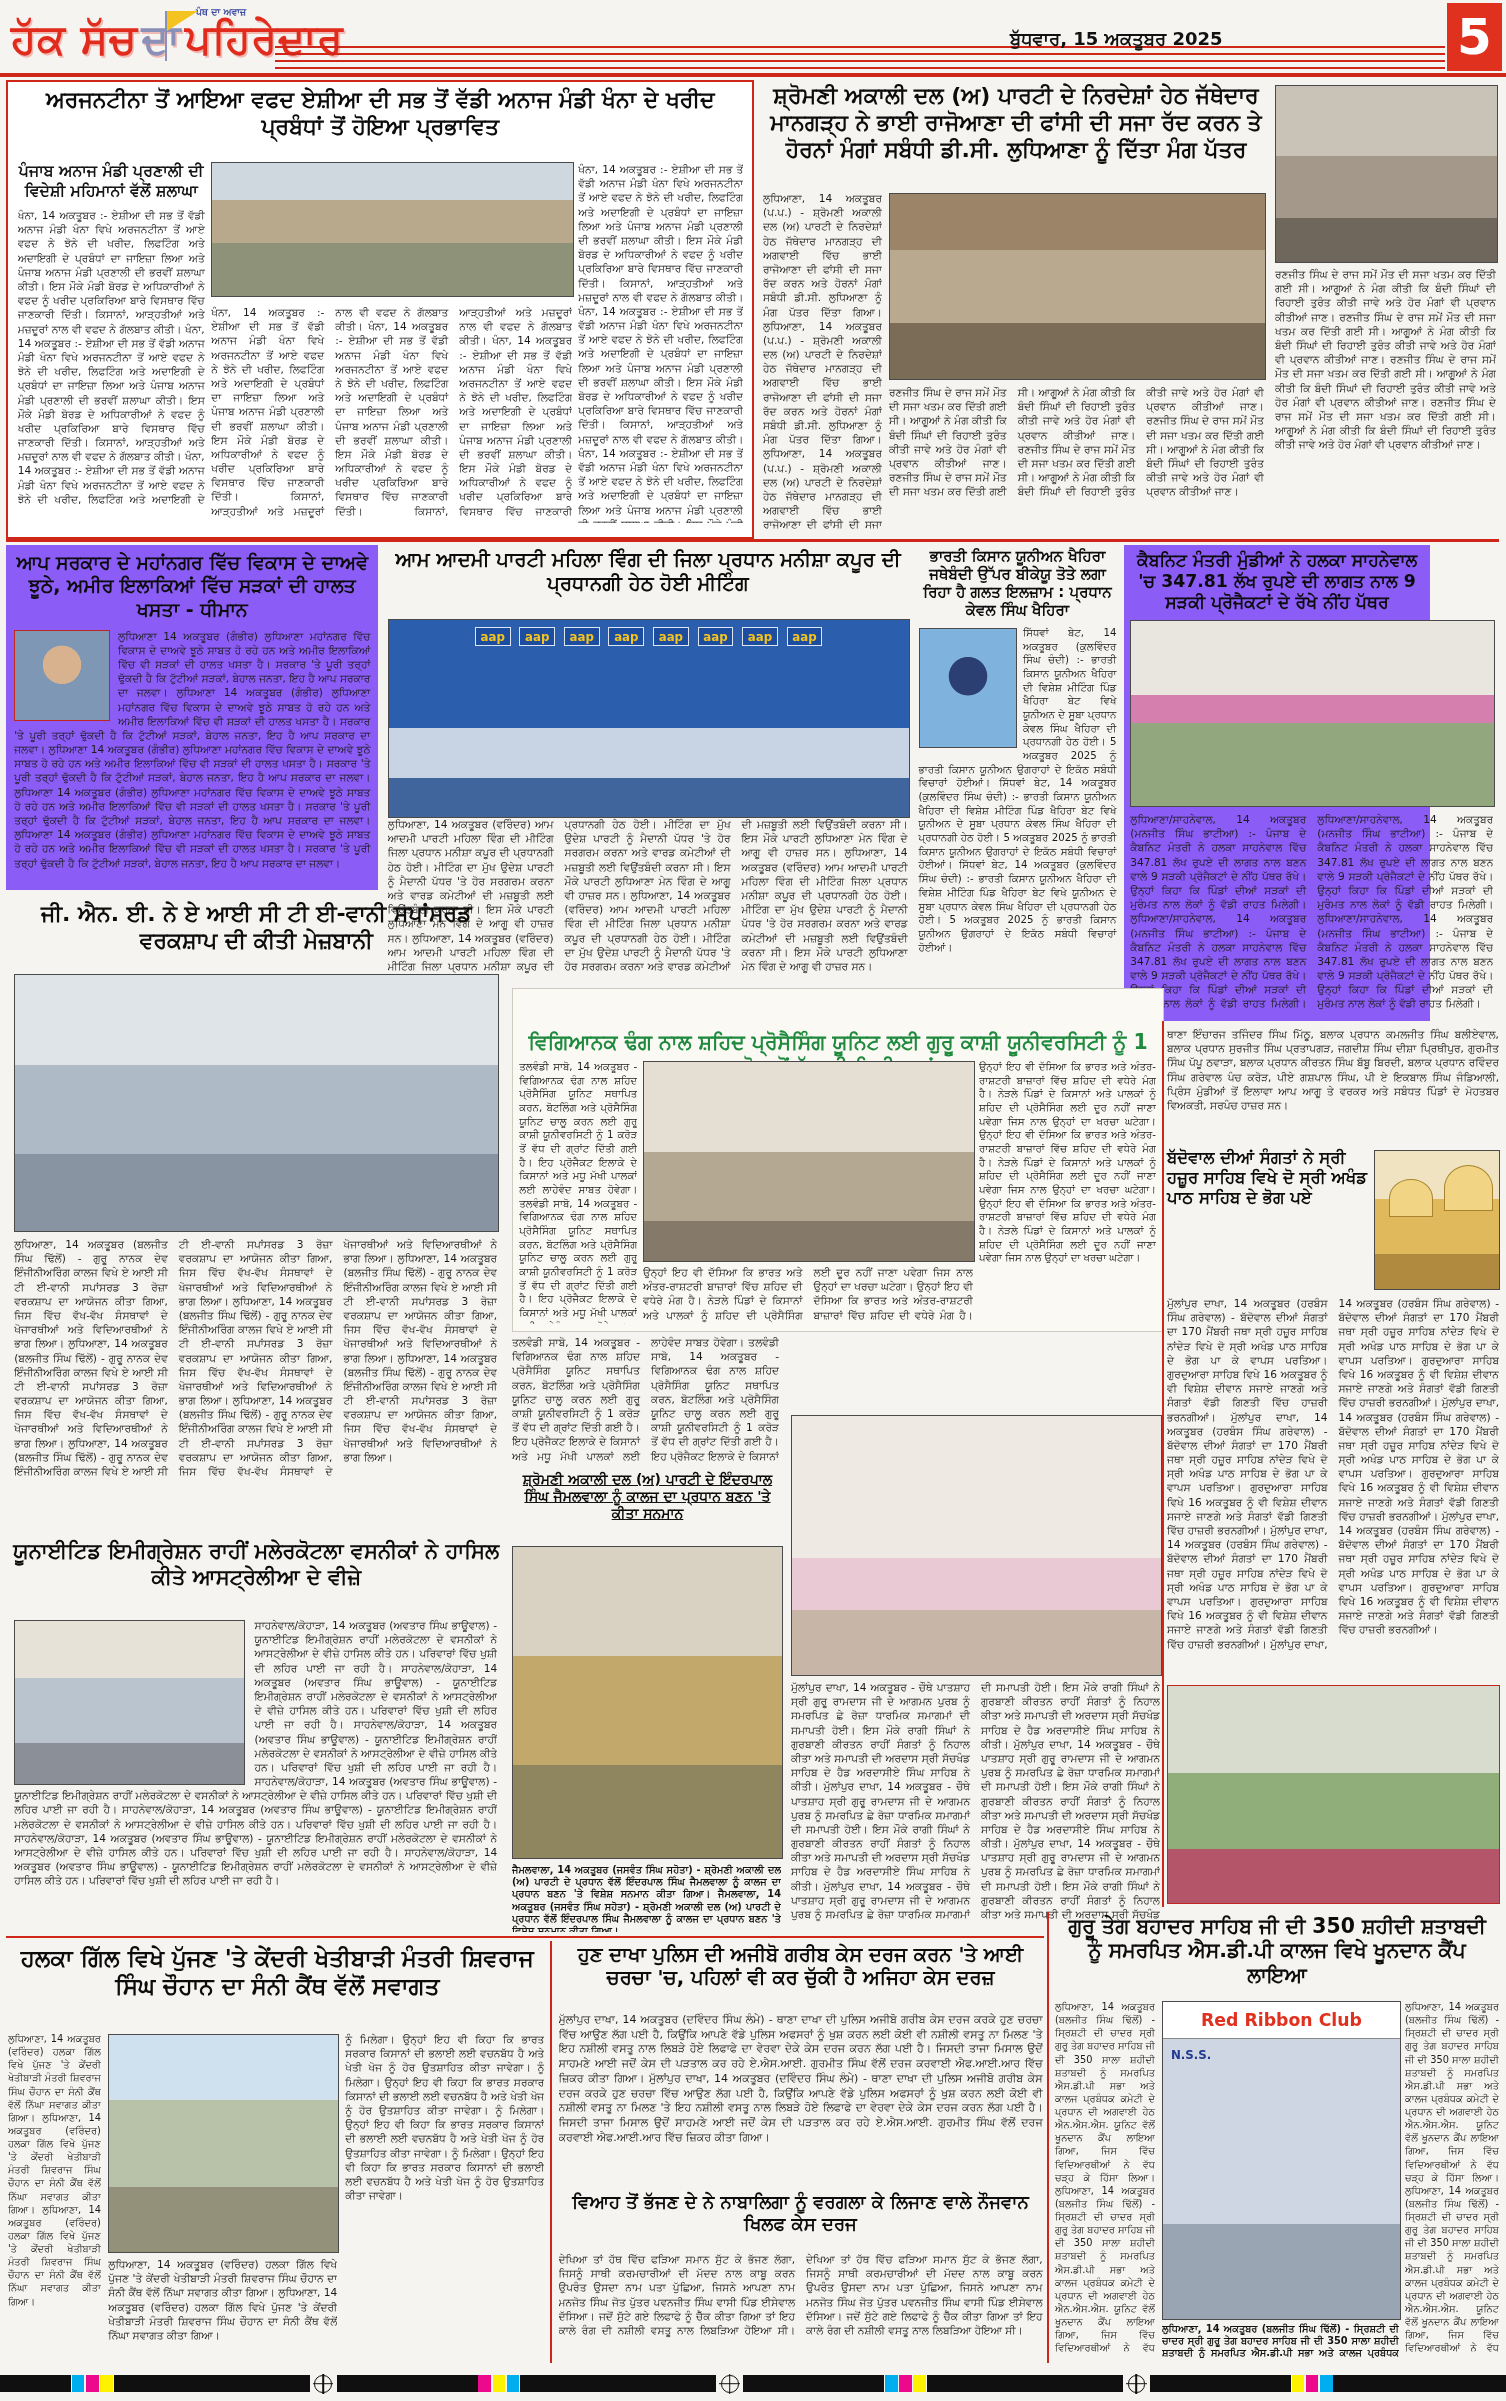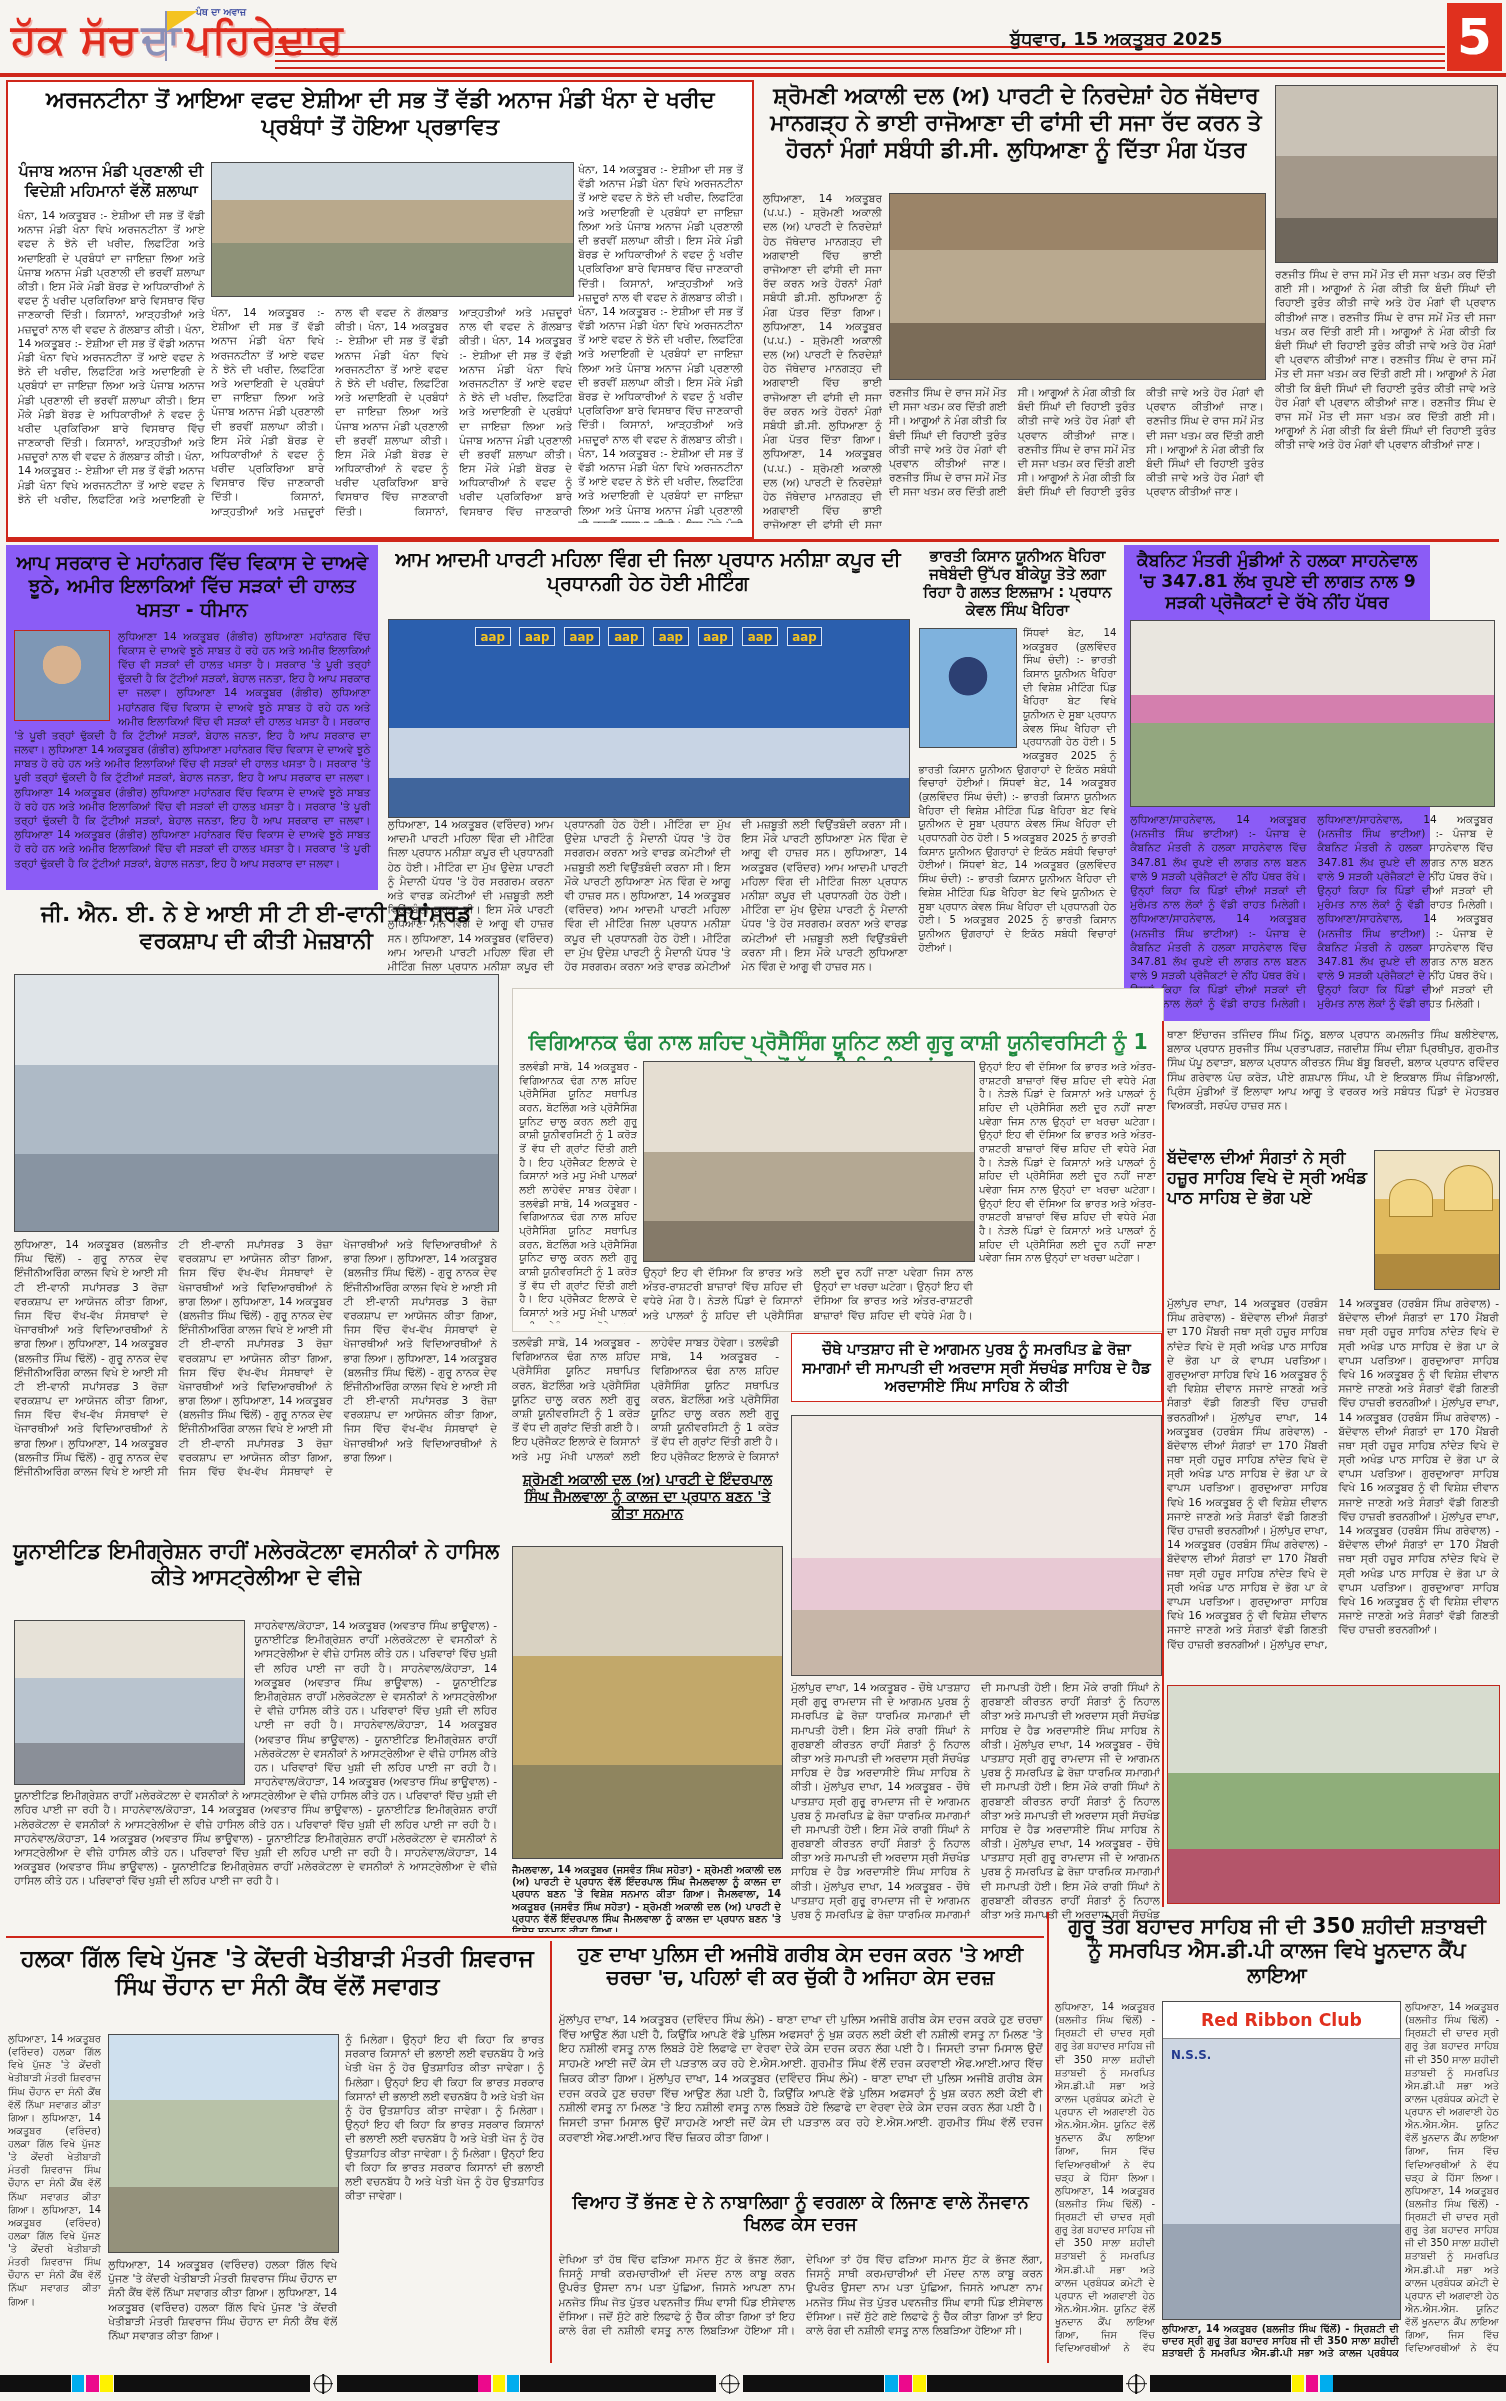--- a/index.html
+++ b/index.html
@@ -151,21 +151,20 @@
   <div class="abs" style="left:512px;top:988px;width:650px;height:342px;border:0.8px solid #cfcac0;padding:0;background:#fbf9f4;">
     <div class="hl green-hl" style="font-size:20.4px;padding:4.7px 6.3px;margin-top:36px;">ਵਿਗਿਆਨਕ ਢੰਗ ਨਾਲ ਸ਼ਹਿਦ ਪ੍ਰੋਸੈਸਿੰਗ ਯੂਨਿਟ ਲਈ ਗੁਰੂ ਕਾਸ਼ੀ ਯੂਨੀਵਰਸਿਟੀ ਨੂੰ 1 ਕਰੋੜ ਤੋਂ ਵੱਧ  ਦੀ ਮਿਲੀ ਗ੍ਰਾਂਟ</div>
     <div class="abs body-txt" style="left:6.3px;top:71px;width:118px;height:264px;font-size:10.2px;">ਤਲਵੰਡੀ ਸਾਬੋ, 14 ਅਕਤੂਬਰ - ਵਿਗਿਆਨਕ ਢੰਗ ਨਾਲ ਸ਼ਹਿਦ ਪ੍ਰੋਸੈਸਿੰਗ ਯੂਨਿਟ ਸਥਾਪਿਤ ਕਰਨ, ਬੋਟਲਿੰਗ ਅਤੇ ਪ੍ਰੋਸੈਸਿੰਗ ਯੂਨਿਟ ਚਾਲੂ ਕਰਨ ਲਈ ਗੁਰੂ ਕਾਸ਼ੀ ਯੂਨੀਵਰਸਿਟੀ ਨੂੰ 1 ਕਰੋੜ ਤੋਂ ਵੱਧ ਦੀ ਗ੍ਰਾਂਟ ਦਿੱਤੀ ਗਈ ਹੈ। ਇਹ ਪ੍ਰੋਜੈਕਟ ਇਲਾਕੇ ਦੇ ਕਿਸਾਨਾਂ ਅਤੇ ਮਧੂ ਮੱਖੀ ਪਾਲਕਾਂ ਲਈ ਲਾਹੇਵੰਦ ਸਾਬਤ ਹੋਵੇਗਾ। ਤਲਵੰਡੀ ਸਾਬੋ, 14 ਅਕਤੂਬਰ - ਵਿਗਿਆਨਕ ਢੰਗ ਨਾਲ ਸ਼ਹਿਦ ਪ੍ਰੋਸੈਸਿੰਗ ਯੂਨਿਟ ਸਥਾਪਿਤ ਕਰਨ, ਬੋਟਲਿੰਗ ਅਤੇ ਪ੍ਰੋਸੈਸਿੰਗ ਯੂਨਿਟ ਚਾਲੂ ਕਰਨ ਲਈ ਗੁਰੂ ਕਾਸ਼ੀ ਯੂਨੀਵਰਸਿਟੀ ਨੂੰ 1 ਕਰੋੜ ਤੋਂ ਵੱਧ ਦੀ ਗ੍ਰਾਂਟ ਦਿੱਤੀ ਗਈ ਹੈ। ਇਹ ਪ੍ਰੋਜੈਕਟ ਇਲਾਕੇ ਦੇ ਕਿਸਾਨਾਂ ਅਤੇ ਮਧੂ ਮੱਖੀ ਪਾਲਕਾਂ ਲਈ ਲਾਹੇਵੰਦ ਸਾਬਤ ਹੋਵੇਗਾ।</div>
     <div class="photo ph-grant" style="left:130px;top:72px;width:330px;height:199px;"></div>
     <div class="abs body-txt" style="left:466px;top:71px;width:177px;height:264px;font-size:10.2px;">ਉਨ੍ਹਾਂ ਇਹ ਵੀ ਦੱਸਿਆ ਕਿ ਭਾਰਤ ਅਤੇ ਅੰਤਰ-ਰਾਸ਼ਟਰੀ ਬਾਜ਼ਾਰਾਂ ਵਿੱਚ ਸ਼ਹਿਦ ਦੀ ਵਧੇਰੇ ਮੰਗ ਹੈ। ਨੇੜਲੇ ਪਿੰਡਾਂ ਦੇ ਕਿਸਾਨਾਂ ਅਤੇ ਪਾਲਕਾਂ ਨੂੰ ਸ਼ਹਿਦ ਦੀ ਪ੍ਰੋਸੈਸਿੰਗ ਲਈ ਦੂਰ ਨਹੀਂ ਜਾਣਾ ਪਵੇਗਾ ਜਿਸ ਨਾਲ ਉਨ੍ਹਾਂ ਦਾ ਖਰਚਾ ਘਟੇਗਾ। ਉਨ੍ਹਾਂ ਇਹ ਵੀ ਦੱਸਿਆ ਕਿ ਭਾਰਤ ਅਤੇ ਅੰਤਰ-ਰਾਸ਼ਟਰੀ ਬਾਜ਼ਾਰਾਂ ਵਿੱਚ ਸ਼ਹਿਦ ਦੀ ਵਧੇਰੇ ਮੰਗ ਹੈ। ਨੇੜਲੇ ਪਿੰਡਾਂ ਦੇ ਕਿਸਾਨਾਂ ਅਤੇ ਪਾਲਕਾਂ ਨੂੰ ਸ਼ਹਿਦ ਦੀ ਪ੍ਰੋਸੈਸਿੰਗ ਲਈ ਦੂਰ ਨਹੀਂ ਜਾਣਾ ਪਵੇਗਾ ਜਿਸ ਨਾਲ ਉਨ੍ਹਾਂ ਦਾ ਖਰਚਾ ਘਟੇਗਾ। ਉਨ੍ਹਾਂ ਇਹ ਵੀ ਦੱਸਿਆ ਕਿ ਭਾਰਤ ਅਤੇ ਅੰਤਰ-ਰਾਸ਼ਟਰੀ ਬਾਜ਼ਾਰਾਂ ਵਿੱਚ ਸ਼ਹਿਦ ਦੀ ਵਧੇਰੇ ਮੰਗ ਹੈ। ਨੇੜਲੇ ਪਿੰਡਾਂ ਦੇ ਕਿਸਾਨਾਂ ਅਤੇ ਪਾਲਕਾਂ ਨੂੰ ਸ਼ਹਿਦ ਦੀ ਪ੍ਰੋਸੈਸਿੰਗ ਲਈ ਦੂਰ ਨਹੀਂ ਜਾਣਾ ਪਵੇਗਾ ਜਿਸ ਨਾਲ ਉਨ੍ਹਾਂ ਦਾ ਖਰਚਾ ਘਟੇਗਾ।</div>
     <div class="abs body-txt cols2" style="left:130px;top:276px;width:330px;height:58px;">ਉਨ੍ਹਾਂ ਇਹ ਵੀ ਦੱਸਿਆ ਕਿ ਭਾਰਤ ਅਤੇ ਅੰਤਰ-ਰਾਸ਼ਟਰੀ ਬਾਜ਼ਾਰਾਂ ਵਿੱਚ ਸ਼ਹਿਦ ਦੀ ਵਧੇਰੇ ਮੰਗ ਹੈ। ਨੇੜਲੇ ਪਿੰਡਾਂ ਦੇ ਕਿਸਾਨਾਂ ਅਤੇ ਪਾਲਕਾਂ ਨੂੰ ਸ਼ਹਿਦ ਦੀ ਪ੍ਰੋਸੈਸਿੰਗ ਲਈ ਦੂਰ ਨਹੀਂ ਜਾਣਾ ਪਵੇਗਾ ਜਿਸ ਨਾਲ ਉਨ੍ਹਾਂ ਦਾ ਖਰਚਾ ਘਟੇਗਾ। ਉਨ੍ਹਾਂ ਇਹ ਵੀ ਦੱਸਿਆ ਕਿ ਭਾਰਤ ਅਤੇ ਅੰਤਰ-ਰਾਸ਼ਟਰੀ ਬਾਜ਼ਾਰਾਂ ਵਿੱਚ ਸ਼ਹਿਦ ਦੀ ਵਧੇਰੇ ਮੰਗ ਹੈ। ਨੇੜਲੇ ਪਿੰਡਾਂ ਦੇ ਕਿਸਾਨਾਂ ਅਤੇ ਪਾਲਕਾਂ ਨੂੰ ਸ਼ਹਿਦ ਦੀ ਪ੍ਰੋਸੈਸਿੰਗ ਲਈ ਦੂਰ ਨਹੀਂ ਜਾਣਾ ਪਵੇਗਾ ਜਿਸ ਨਾਲ ਉਨ੍ਹਾਂ ਦਾ ਖਰਚਾ ਘਟੇਗਾ।</div>
   </div>
   <div class="abs body-txt cols2" style="left:512px;top:1335px;width:267px;height:130px;">ਤਲਵੰਡੀ ਸਾਬੋ, 14 ਅਕਤੂਬਰ - ਵਿਗਿਆਨਕ ਢੰਗ ਨਾਲ ਸ਼ਹਿਦ ਪ੍ਰੋਸੈਸਿੰਗ ਯੂਨਿਟ ਸਥਾਪਿਤ ਕਰਨ, ਬੋਟਲਿੰਗ ਅਤੇ ਪ੍ਰੋਸੈਸਿੰਗ ਯੂਨਿਟ ਚਾਲੂ ਕਰਨ ਲਈ ਗੁਰੂ ਕਾਸ਼ੀ ਯੂਨੀਵਰਸਿਟੀ ਨੂੰ 1 ਕਰੋੜ ਤੋਂ ਵੱਧ ਦੀ ਗ੍ਰਾਂਟ ਦਿੱਤੀ ਗਈ ਹੈ। ਇਹ ਪ੍ਰੋਜੈਕਟ ਇਲਾਕੇ ਦੇ ਕਿਸਾਨਾਂ ਅਤੇ ਮਧੂ ਮੱਖੀ ਪਾਲਕਾਂ ਲਈ ਲਾਹੇਵੰਦ ਸਾਬਤ ਹੋਵੇਗਾ। ਤਲਵੰਡੀ ਸਾਬੋ, 14 ਅਕਤੂਬਰ - ਵਿਗਿਆਨਕ ਢੰਗ ਨਾਲ ਸ਼ਹਿਦ ਪ੍ਰੋਸੈਸਿੰਗ ਯੂਨਿਟ ਸਥਾਪਿਤ ਕਰਨ, ਬੋਟਲਿੰਗ ਅਤੇ ਪ੍ਰੋਸੈਸਿੰਗ ਯੂਨਿਟ ਚਾਲੂ ਕਰਨ ਲਈ ਗੁਰੂ ਕਾਸ਼ੀ ਯੂਨੀਵਰਸਿਟੀ ਨੂੰ 1 ਕਰੋੜ ਤੋਂ ਵੱਧ ਦੀ ਗ੍ਰਾਂਟ ਦਿੱਤੀ ਗਈ ਹੈ। ਇਹ ਪ੍ਰੋਜੈਕਟ ਇਲਾਕੇ ਦੇ ਕਿਸਾਨਾਂ ਅਤੇ ਮਧੂ ਮੱਖੀ ਪਾਲਕਾਂ ਲਈ ਲਾਹੇਵੰਦ ਸਾਬਤ ਹੋਵੇਗਾ।</div>
 
   <div class="abs" style="left:791px;top:1333px;width:371px;height:598px;">
-    <div class="red-box hl" style="font-size:15px;padding:6.3px 7.9px;border-width:1.6px;">ਚੌਥੇ ਪਾਤਸ਼ਾਹ ਜੀ ਦੇ ਆਗਮਨ ਪੁਰਬ ਨੂੰ ਸਮਰਪਿਤ ਛੇ ਰੋਜ਼ਾ ਸਮਾਗਮਾਂ ਦੀ ਸਮਾਪਤੀ ਦੀ ਅਰਦਾਸ ਸ੍ਰੀ ਸੱਚਖੰਡ ਸਾਹਿਬ ਦੇ ਹੈਡ ਅਰਦਾਸੀਏ ਸਿੰਘ ਸਾਹਿਬ ਨੇ ਕੀਤੀ</div>
     <div class="photo ph-stage" style="left:0;top:82px;width:369px;height:259px;"></div>
     <div class="abs body-txt cols2" style="left:0;top:347px;width:369px;height:250px;">ਮੁੱਲਾਂਪੁਰ ਦਾਖਾ, 14 ਅਕਤੂਬਰ - ਚੌਥੇ ਪਾਤਸ਼ਾਹ ਸ੍ਰੀ ਗੁਰੂ ਰਾਮਦਾਸ ਜੀ ਦੇ ਆਗਮਨ ਪੁਰਬ ਨੂੰ ਸਮਰਪਿਤ ਛੇ ਰੋਜ਼ਾ ਧਾਰਮਿਕ ਸਮਾਗਮਾਂ ਦੀ ਸਮਾਪਤੀ ਹੋਈ। ਇਸ ਮੌਕੇ ਰਾਗੀ ਸਿੰਘਾਂ ਨੇ ਗੁਰਬਾਣੀ ਕੀਰਤਨ ਰਾਹੀਂ ਸੰਗਤਾਂ ਨੂੰ ਨਿਹਾਲ ਕੀਤਾ ਅਤੇ ਸਮਾਪਤੀ ਦੀ ਅਰਦਾਸ ਸ੍ਰੀ ਸੱਚਖੰਡ ਸਾਹਿਬ ਦੇ ਹੈਡ ਅਰਦਾਸੀਏ ਸਿੰਘ ਸਾਹਿਬ ਨੇ ਕੀਤੀ। ਮੁੱਲਾਂਪੁਰ ਦਾਖਾ, 14 ਅਕਤੂਬਰ - ਚੌਥੇ ਪਾਤਸ਼ਾਹ ਸ੍ਰੀ ਗੁਰੂ ਰਾਮਦਾਸ ਜੀ ਦੇ ਆਗਮਨ ਪੁਰਬ ਨੂੰ ਸਮਰਪਿਤ ਛੇ ਰੋਜ਼ਾ ਧਾਰਮਿਕ ਸਮਾਗਮਾਂ ਦੀ ਸਮਾਪਤੀ ਹੋਈ। ਇਸ ਮੌਕੇ ਰਾਗੀ ਸਿੰਘਾਂ ਨੇ ਗੁਰਬਾਣੀ ਕੀਰਤਨ ਰਾਹੀਂ ਸੰਗਤਾਂ ਨੂੰ ਨਿਹਾਲ ਕੀਤਾ ਅਤੇ ਸਮਾਪਤੀ ਦੀ ਅਰਦਾਸ ਸ੍ਰੀ ਸੱਚਖੰਡ ਸਾਹਿਬ ਦੇ ਹੈਡ ਅਰਦਾਸੀਏ ਸਿੰਘ ਸਾਹਿਬ ਨੇ ਕੀਤੀ। ਮੁੱਲਾਂਪੁਰ ਦਾਖਾ, 14 ਅਕਤੂਬਰ - ਚੌਥੇ ਪਾਤਸ਼ਾਹ ਸ੍ਰੀ ਗੁਰੂ ਰਾਮਦਾਸ ਜੀ ਦੇ ਆਗਮਨ ਪੁਰਬ ਨੂੰ ਸਮਰਪਿਤ ਛੇ ਰੋਜ਼ਾ ਧਾਰਮਿਕ ਸਮਾਗਮਾਂ ਦੀ ਸਮਾਪਤੀ ਹੋਈ। ਇਸ ਮੌਕੇ ਰਾਗੀ ਸਿੰਘਾਂ ਨੇ ਗੁਰਬਾਣੀ ਕੀਰਤਨ ਰਾਹੀਂ ਸੰਗਤਾਂ ਨੂੰ ਨਿਹਾਲ ਕੀਤਾ ਅਤੇ ਸਮਾਪਤੀ ਦੀ ਅਰਦਾਸ ਸ੍ਰੀ ਸੱਚਖੰਡ ਸਾਹਿਬ ਦੇ ਹੈਡ ਅਰਦਾਸੀਏ ਸਿੰਘ ਸਾਹਿਬ ਨੇ ਕੀਤੀ। ਮੁੱਲਾਂਪੁਰ ਦਾਖਾ, 14 ਅਕਤੂਬਰ - ਚੌਥੇ ਪਾਤਸ਼ਾਹ ਸ੍ਰੀ ਗੁਰੂ ਰਾਮਦਾਸ ਜੀ ਦੇ ਆਗਮਨ ਪੁਰਬ ਨੂੰ ਸਮਰਪਿਤ ਛੇ ਰੋਜ਼ਾ ਧਾਰਮਿਕ ਸਮਾਗਮਾਂ ਦੀ ਸਮਾਪਤੀ ਹੋਈ। ਇਸ ਮੌਕੇ ਰਾਗੀ ਸਿੰਘਾਂ ਨੇ ਗੁਰਬਾਣੀ ਕੀਰਤਨ ਰਾਹੀਂ ਸੰਗਤਾਂ ਨੂੰ ਨਿਹਾਲ ਕੀਤਾ ਅਤੇ ਸਮਾਪਤੀ ਦੀ ਅਰਦਾਸ ਸ੍ਰੀ ਸੱਚਖੰਡ ਸਾਹਿਬ ਦੇ ਹੈਡ ਅਰਦਾਸੀਏ ਸਿੰਘ ਸਾਹਿਬ ਨੇ ਕੀਤੀ। ਮੁੱਲਾਂਪੁਰ ਦਾਖਾ, 14 ਅਕਤੂਬਰ - ਚੌਥੇ ਪਾਤਸ਼ਾਹ ਸ੍ਰੀ ਗੁਰੂ ਰਾਮਦਾਸ ਜੀ ਦੇ ਆਗਮਨ ਪੁਰਬ ਨੂੰ ਸਮਰਪਿਤ ਛੇ ਰੋਜ਼ਾ ਧਾਰਮਿਕ ਸਮਾਗਮਾਂ ਦੀ ਸਮਾਪਤੀ ਹੋਈ। ਇਸ ਮੌਕੇ ਰਾਗੀ ਸਿੰਘਾਂ ਨੇ ਗੁਰਬਾਣੀ ਕੀਰਤਨ ਰਾਹੀਂ ਸੰਗਤਾਂ ਨੂੰ ਨਿਹਾਲ ਕੀਤਾ ਅਤੇ ਸਮਾਪਤੀ ਦੀ ਅਰਦਾਸ ਸ੍ਰੀ ਸੱਚਖੰਡ ਸਾਹਿਬ ਦੇ ਹੈਡ ਅਰਦਾਸੀਏ ਸਿੰਘ ਸਾਹਿਬ ਨੇ ਕੀਤੀ।</div>
   </div>
 
   <div class="abs" style="left:512px;top:1471px;width:271px;height:463px;text-decoration:underline;">
     <div class="hl" style="font-size:14px;">ਸ਼੍ਰੋਮਣੀ ਅਕਾਲੀ ਦਲ (ਅ) ਪਾਰਟੀ ਦੇ ਇੰਦਰਪਾਲ ਸਿੰਘ ਜੈਮਲਵਾਲਾ ਨੂੰ ਕਾਲਜ ਦਾ ਪ੍ਰਧਾਨ ਬਣਨ 'ਤੇ ਕੀਤਾ ਸਨਮਾਨ</div>
     <div class="photo ph-group" style="left:0;top:75px;width:269px;height:311px;"></div>
     <div class="abs caption" style="left:0;top:393px;width:269px;height:68px;">ਜੈਮਲਵਾਲਾ, 14 ਅਕਤੂਬਰ (ਜਸਵੰਤ ਸਿੰਘ ਸਹੋਤਾ) - ਸ਼੍ਰੋਮਣੀ ਅਕਾਲੀ ਦਲ (ਅ) ਪਾਰਟੀ ਦੇ ਪ੍ਰਧਾਨ ਵੱਲੋਂ ਇੰਦਰਪਾਲ ਸਿੰਘ ਜੈਮਲਵਾਲਾ ਨੂੰ ਕਾਲਜ ਦਾ ਪ੍ਰਧਾਨ ਬਣਨ 'ਤੇ ਵਿਸ਼ੇਸ਼ ਸਨਮਾਨ ਕੀਤਾ ਗਿਆ। ਜੈਮਲਵਾਲਾ, 14 ਅਕਤੂਬਰ (ਜਸਵੰਤ ਸਿੰਘ ਸਹੋਤਾ) - ਸ਼੍ਰੋਮਣੀ ਅਕਾਲੀ ਦਲ (ਅ) ਪਾਰਟੀ ਦੇ ਪ੍ਰਧਾਨ ਵੱਲੋਂ ਇੰਦਰਪਾਲ ਸਿੰਘ ਜੈਮਲਵਾਲਾ ਨੂੰ ਕਾਲਜ ਦਾ ਪ੍ਰਧਾਨ ਬਣਨ 'ਤੇ ਵਿਸ਼ੇਸ਼ ਸਨਮਾਨ ਕੀਤਾ ਗਿਆ।</div>
   </div>
 

